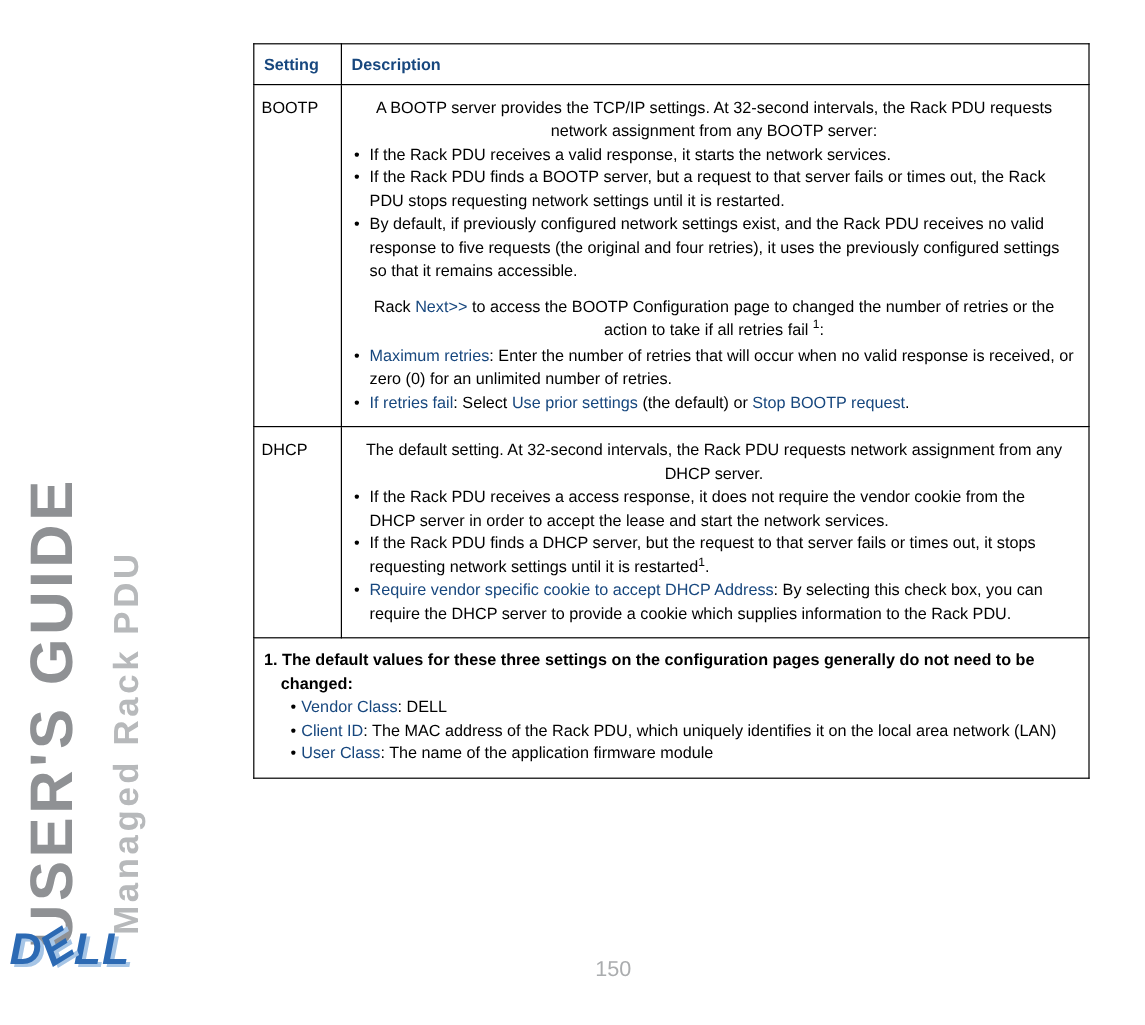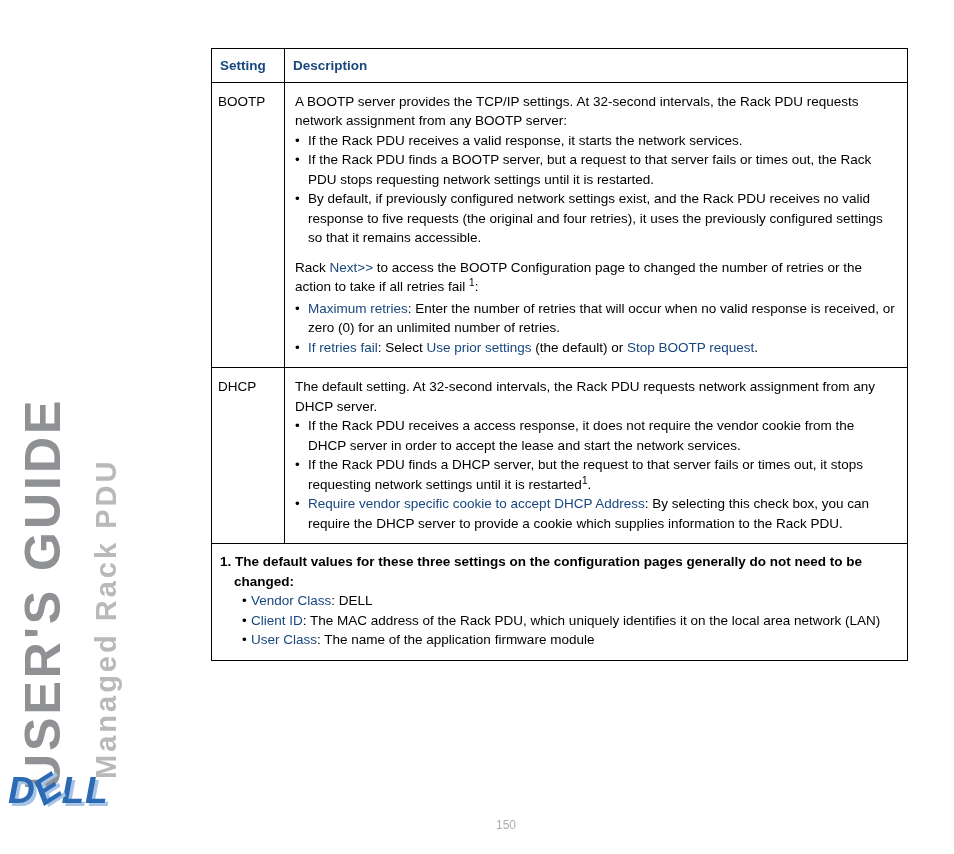--- a/index.html
+++ b/index.html
@@ -36,52 +36,51 @@
     letter-spacing:1px; line-height:1;
   }
   .logo-e { display:inline-block; transform:rotate(-32deg) translateY(-2px); }
 
   
   .settings-table {
     position:absolute; left:211px; top:36px; width:697px;
     border-collapse:collapse;
     font-size:13.5px; line-height:19.5px; color:#000;
     background:#fff;
-    margin-top:12px;
   }
   .settings-table th, .settings-table td {
     border:1px solid var(--border); vertical-align:top; text-align:left;
   }
   .settings-table th {
     color:var(--navy); font-size:13.5px; font-weight:bold;
     padding:7px 8px 6px 8px;
   }
   th.setting-h, td.setting-cell { width:73px; }
   td.setting-cell { padding:9px 5px 8px 6px; }
   td.desc-cell { padding:9px 12px 10px 10px; }
   td.footnote-cell { padding:8px 10px 10px 8px; }
 
-  .para { margin:0; }
+  .para { margin:0;text-align:center; }
   .para.spaced { margin-top:10px; margin-bottom:2px; }
   .bullet { display:flex; }
   .bullet .dot { flex:0 0 13px; width:13px; }
   .bullet .btext { flex:1 1 auto; }
 
   .fnum { padding-left:14px; text-indent:-14px; margin:0;font-weight:bold; }
   .fbullet { display:flex; margin-left:22px; }
   .fbullet .fdot { flex:0 0 9px; width:9px; }
   .fbullet .btext { flex:1 1 auto; }
 
   .term { font-weight:normal; color:var(--navy); }
   sup.sup { font-size:10px; line-height:0; vertical-align:super; }
 
   
   .page-number {
-    position:absolute; left:496px; top:818px;
-    font-size:12px; color:var(--page-num-gray);
+    position:absolute; left:496px; top:797px;
+    font-size:18px; color:var(--page-num-gray);
   }
 </style>
 </head>
 <body>
 
 <div class="page">
 
   <div class="v-title">USER'S GUIDE</div>
 
   <div class="v-subtitle">Managed Rack PDU</div>

